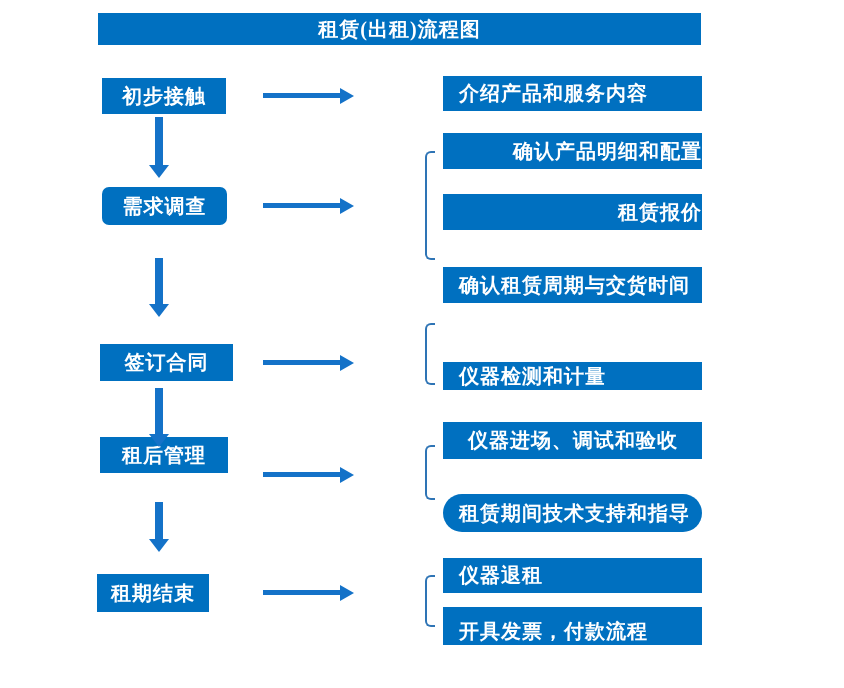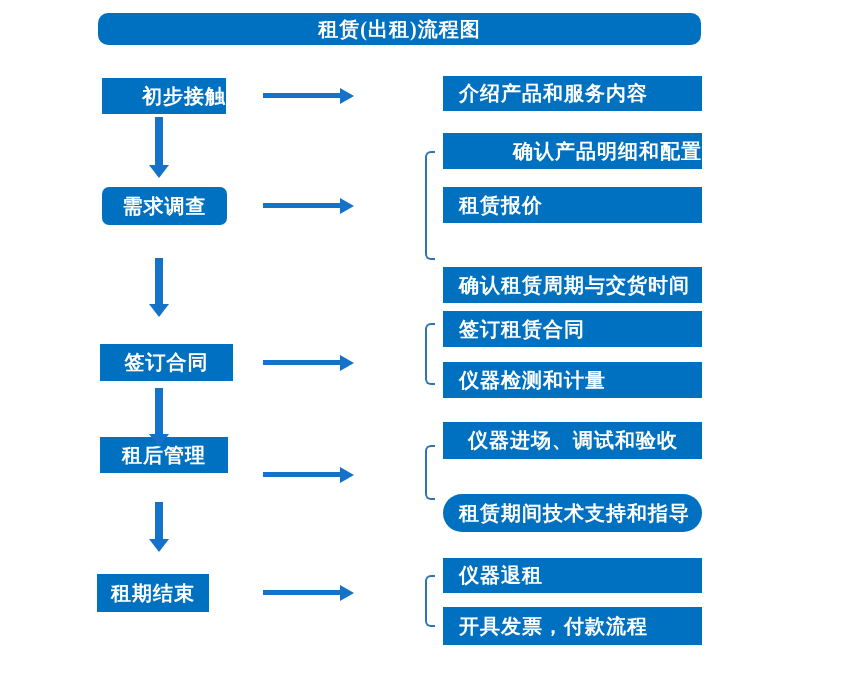--- a/index.html
+++ b/index.html
@@ -22,21 +22,21 @@
     font-weight: bold;
     font-size: 20px;
     display: flex;
     align-items: center;
     box-sizing: border-box;
     white-space: nowrap;
     letter-spacing: 1px;
   }
   .title-bar {
     justify-content: center;
-    left: 98px; top: 13px; width: 603px; height: 32px; border-radius: 10px;
+    left: 98px; top: 13px; width: 603px; height: 32px;
   }
   .step-box {
     justify-content: center;
   }
   .detail-box {
     justify-content: flex-start;
     padding-left: 16px;
     left: 443px;
     width: 259px;
   }
@@ -90,21 +90,21 @@
 </style>
 </head>
 <body>
 
 <div id="canvas">
 
   <div class="blue-box title-bar">
     <span>租赁(出租)流程图</span>
   </div>
 
-  <div class="blue-box step-box" style="left:102px; top:78px; width:124px; height:36px;justify-content:flex-end;">
+  <div class="blue-box step-box" style="left:102px; top:78px; width:124px; height:36px;">
     <span>初步接触</span>
   </div>
   <div class="blue-box step-box" style="left:102px; top:187px; width:125px; height:38px;border-radius:7px;">
     <span>需求调查</span>
   </div>
   <div class="blue-box step-box" style="left:100px; top:344px; width:133px; height:37px;">
     <span>签订合同</span>
   </div>
   <div class="blue-box step-box" style="left:100px; top:437px; width:128px; height:36px;">
     <span>租后管理</span>
@@ -113,45 +113,42 @@
     <span>租期结束</span>
   </div>
 
   <div class="blue-box detail-box" style="top:76px; height:35px;">
     <span>介绍产品和服务内容</span>
   </div>
 
   <div class="blue-box detail-box" style="top:133px; height:36px;justify-content:flex-end;">
     <span>确认产品明细和配置</span>
   </div>
-  <div class="blue-box detail-box" style="top:187px; height:36px;">
+  <div class="blue-box detail-box" style="top:194px; height:36px;justify-content:flex-end;">
     <span>租赁报价</span>
   </div>
   <div class="blue-box detail-box" style="top:242px; height:36px;margin-top:25px;">
     <span>确认租赁周期与交货时间</span>
   </div>
 
-  <div class="blue-box detail-box" style="top:311px; height:36px;">
-    <span>签订租赁合同</span>
-  </div>
-  <div class="blue-box detail-box" style="top:362px; height:36px;">
+  <div class="blue-box detail-box" style="top:362px; height:28px;">
     <span>仪器检测和计量</span>
   </div>
 
   <div class="blue-box detail-box" style="top:422px; height:37px;padding-left:25px;">
     <span>仪器进场、调试和验收</span>
   </div>
   <div class="blue-box detail-box" style="top:494px; height:38px;border-radius:19px;">
     <span>租赁期间技术支持和指导</span>
   </div>
 
   <div class="blue-box detail-box" style="top:558px; height:35px;text-align:right;">
     <span>仪器退租</span>
   </div>
-  <div class="blue-box detail-box" style="top:607px; height:38px;">
+  <div class="blue-box detail-box" style="top:607px; height:38px;align-items:flex-end;">
     <span>开具发票，付款流程</span>
   </div>
 
   <div class="h-arrow" style="top:93px;"></div>
   <div class="h-arrow" style="top:203px;"></div>
   <div class="h-arrow" style="top:360px;"></div>
   <div class="h-arrow" style="top:472px;"></div>
   <div class="h-arrow" style="top:590px;"></div>
 
   <div class="v-arrow" style="top:117px; height:48px;"></div>

